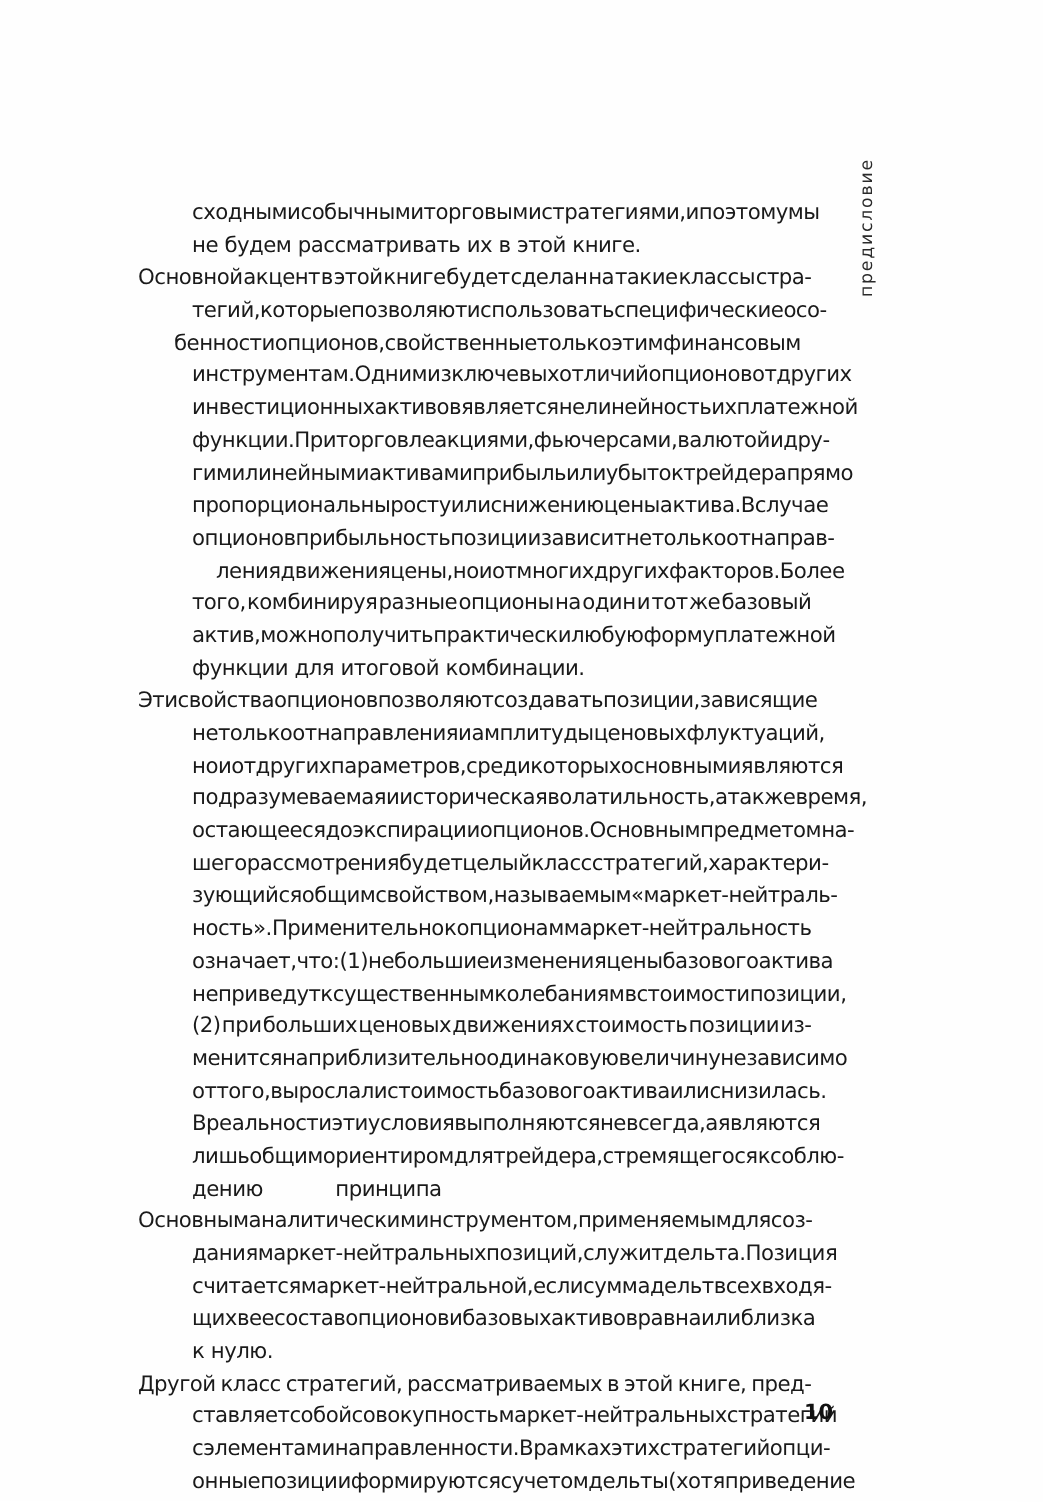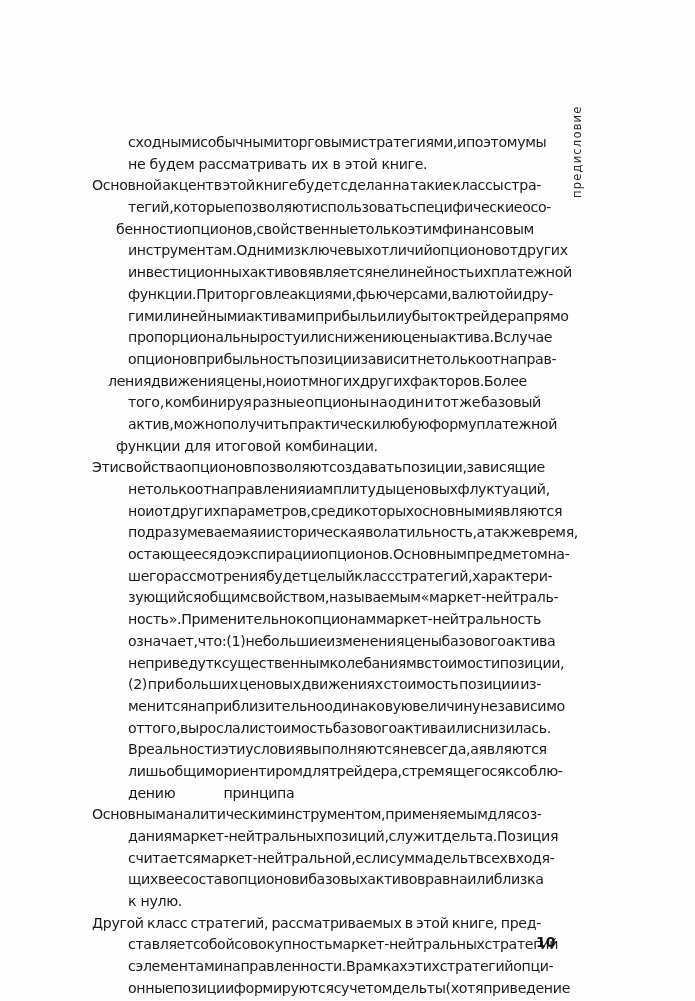--- a/index.html
+++ b/index.html
@@ -36,24 +36,24 @@
       <div>
         <div class="jl" style="height: 21.7px; margin-left: 0px; width: 449px;"><span class="w">Основной</span><span class="w">акцент</span><span class="w">в</span><span class="w">этой</span><span class="w">книге</span><span class="w">будет</span><span class="w">сделан</span><span class="w">на</span><span class="w">такие</span><span class="w">классы</span><span class="w">стра-</span></div>
         <div class="jl" style="height: 21.7px; margin-left: 36px; width: 413px;"><span class="w">тегий,</span><span class="w">которые</span><span class="w">позволяют</span><span class="w">использовать</span><span class="w">специфические</span><span class="w">осо-</span></div>
         <div class="jl" style="height: 21.7px; margin-left: 24px; width: 413px;"><span class="w">бенности</span><span class="w">опционов,</span><span class="w">свойственные</span><span class="w">только</span><span class="w">этим</span><span class="w">финансовым</span></div>
         <div class="jl" style="height: 21.7px; margin-left: 36px; width: 413px;"><span class="w">инструментам.</span><span class="w">Одним</span><span class="w">из</span><span class="w">ключевых</span><span class="w">отличий</span><span class="w">опционов</span><span class="w">от</span><span class="w">других</span></div>
         <div class="jl" style="height: 21.7px; margin-left: 36px; width: 413px;"><span class="w">инвестиционных</span><span class="w">активов</span><span class="w">является</span><span class="w">нелинейность</span><span class="w">их</span><span class="w">платежной</span></div>
         <div class="jl" style="height: 21.7px; margin-left: 36px; width: 413px;"><span class="w">функции.</span><span class="w">При</span><span class="w">торговле</span><span class="w">акциями,</span><span class="w">фьючерсами,</span><span class="w">валютой</span><span class="w">и</span><span class="w">дру-</span></div>
         <div class="jl" style="height: 21.7px; margin-left: 36px; width: 413px;"><span class="w">гими</span><span class="w">линейными</span><span class="w">активами</span><span class="w">прибыль</span><span class="w">или</span><span class="w">убыток</span><span class="w">трейдера</span><span class="w">прямо</span></div>
         <div class="jl" style="height: 21.7px; margin-left: 36px; width: 413px;"><span class="w">пропорциональны</span><span class="w">росту</span><span class="w">или</span><span class="w">снижению</span><span class="w">цены</span><span class="w">актива.</span><span class="w">В</span><span class="w">случае</span></div>
         <div class="jl" style="height: 21.7px; margin-left: 36px; width: 413px;"><span class="w">опционов</span><span class="w">прибыльность</span><span class="w">позиции</span><span class="w">зависит</span><span class="w">не</span><span class="w">только</span><span class="w">от</span><span class="w">направ-</span></div>
-        <div class="jl" style="height: 21.7px; margin-left: 16px; width: 413px; align-items: flex-end;"><span class="w">ления</span><span class="w">движения</span><span class="w">цены,</span><span class="w">но</span><span class="w">и</span><span class="w">от</span><span class="w">многих</span><span class="w">других</span><span class="w">факторов.</span><span class="w">Более</span></div>
+        <div class="jl" style="height: 21.7px; margin-left: 52px; width: 413px; align-items: flex-end;"><span class="w">ления</span><span class="w">движения</span><span class="w">цены,</span><span class="w">но</span><span class="w">и</span><span class="w">от</span><span class="w">многих</span><span class="w">других</span><span class="w">факторов.</span><span class="w">Более</span></div>
         <div class="jl" style="height: 21.7px; margin-left: 36px; width: 413px;"><span class="w">того,</span><span class="w">комбинируя</span><span class="w">разные</span><span class="w">опционы</span><span class="w">на</span><span class="w">один</span><span class="w">и</span><span class="w">тот</span><span class="w">же</span><span class="w">базовый</span></div>
         <div class="jl" style="height: 21.7px; margin-left: 36px; width: 413px;"><span class="w">актив,</span><span class="w">можно</span><span class="w">получить</span><span class="w">практически</span><span class="w">любую</span><span class="w">форму</span><span class="w">платежной</span></div>
-        <div class="jl left" style="height: 21.7px; margin-left: 24px; width: 413px;"><span class="w">функции</span><span class="w">для</span><span class="w">итоговой</span><span class="w">комбинации.</span></div>
+        <div class="jl left" style="height: 21.7px; margin-left: 36px; width: 413px;"><span class="w">функции</span><span class="w">для</span><span class="w">итоговой</span><span class="w">комбинации.</span></div>
       </div>
       <div>
         <div class="jl" style="height: 21.7px; margin-left: 0px; width: 449px;"><span class="w">Эти</span><span class="w">свойства</span><span class="w">опционов</span><span class="w">позволяют</span><span class="w">создавать</span><span class="w">позиции,</span><span class="w">зависящие</span></div>
         <div class="jl" style="height: 21.7px; margin-left: 36px; width: 413px;"><span class="w">не</span><span class="w">только</span><span class="w">от</span><span class="w">направления</span><span class="w">и</span><span class="w">амплитуды</span><span class="w">ценовых</span><span class="w">флуктуаций,</span></div>
         <div class="jl" style="height: 21.7px; margin-left: 36px; width: 413px;"><span class="w">но</span><span class="w">и</span><span class="w">от</span><span class="w">других</span><span class="w">параметров,</span><span class="w">среди</span><span class="w">которых</span><span class="w">основными</span><span class="w">являются</span></div>
         <div class="jl" style="height: 21.7px; margin-left: 36px; width: 413px;"><span class="w">подразумеваемая</span><span class="w">и</span><span class="w">историческая</span><span class="w">волатильность,</span><span class="w">а</span><span class="w">также</span><span class="w">время,</span></div>
         <div class="jl" style="height: 21.7px; margin-left: 36px; width: 413px;"><span class="w">остающееся</span><span class="w">до</span><span class="w">экспирации</span><span class="w">опционов.</span><span class="w">Основным</span><span class="w">предметом</span><span class="w">на-</span></div>
         <div class="jl" style="height: 21.7px; margin-left: 36px; width: 413px;"><span class="w">шего</span><span class="w">рассмотрения</span><span class="w">будет</span><span class="w">целый</span><span class="w">класс</span><span class="w">стратегий,</span><span class="w">характери-</span></div>
         <div class="jl" style="height: 21.7px; margin-left: 36px; width: 413px;"><span class="w">зующийся</span><span class="w">общим</span><span class="w">свойством,</span><span class="w">называемым</span><span class="w">«маркет-нейтраль-</span></div>
         <div class="jl" style="height: 21.7px; margin-left: 36px; width: 413px;"><span class="w">ность».</span><span class="w">Применительно</span><span class="w">к</span><span class="w">опционам</span><span class="w">маркет-нейтральность</span></div>

